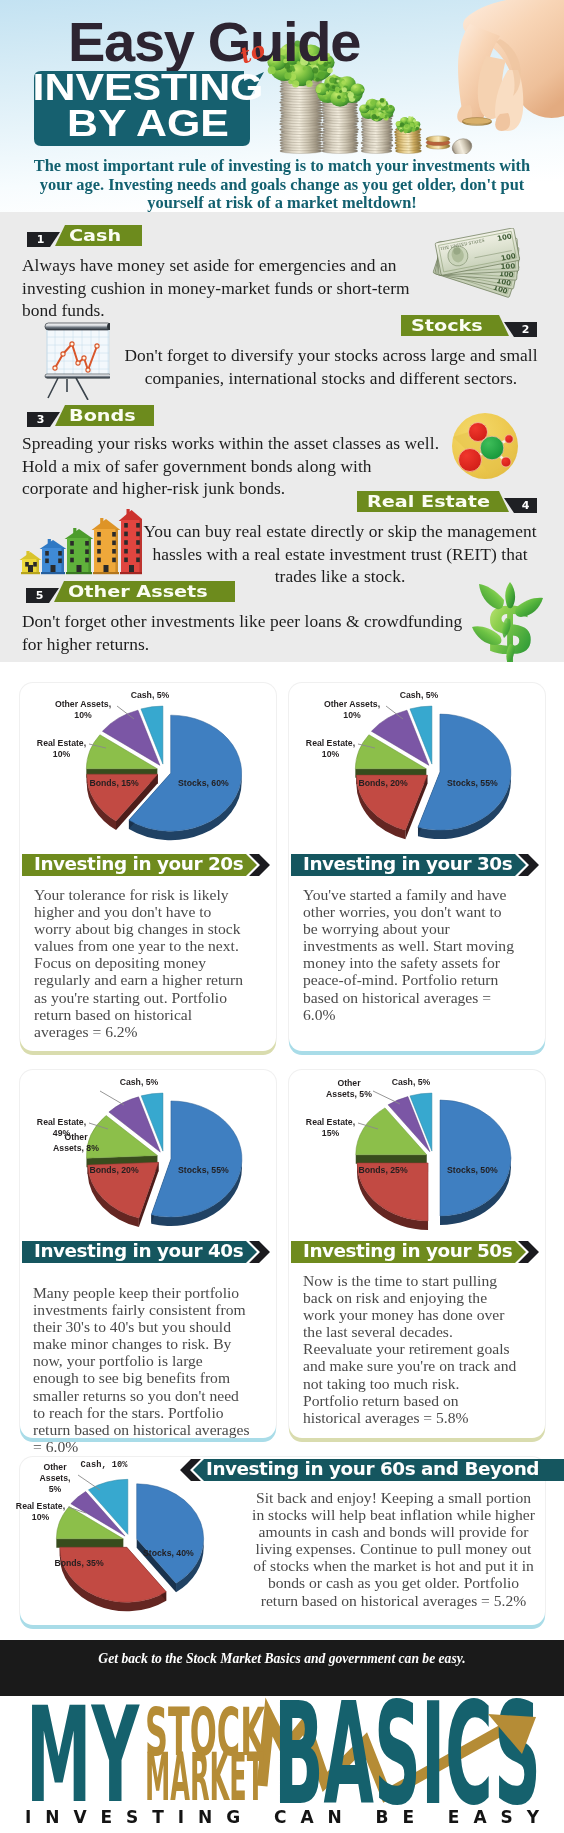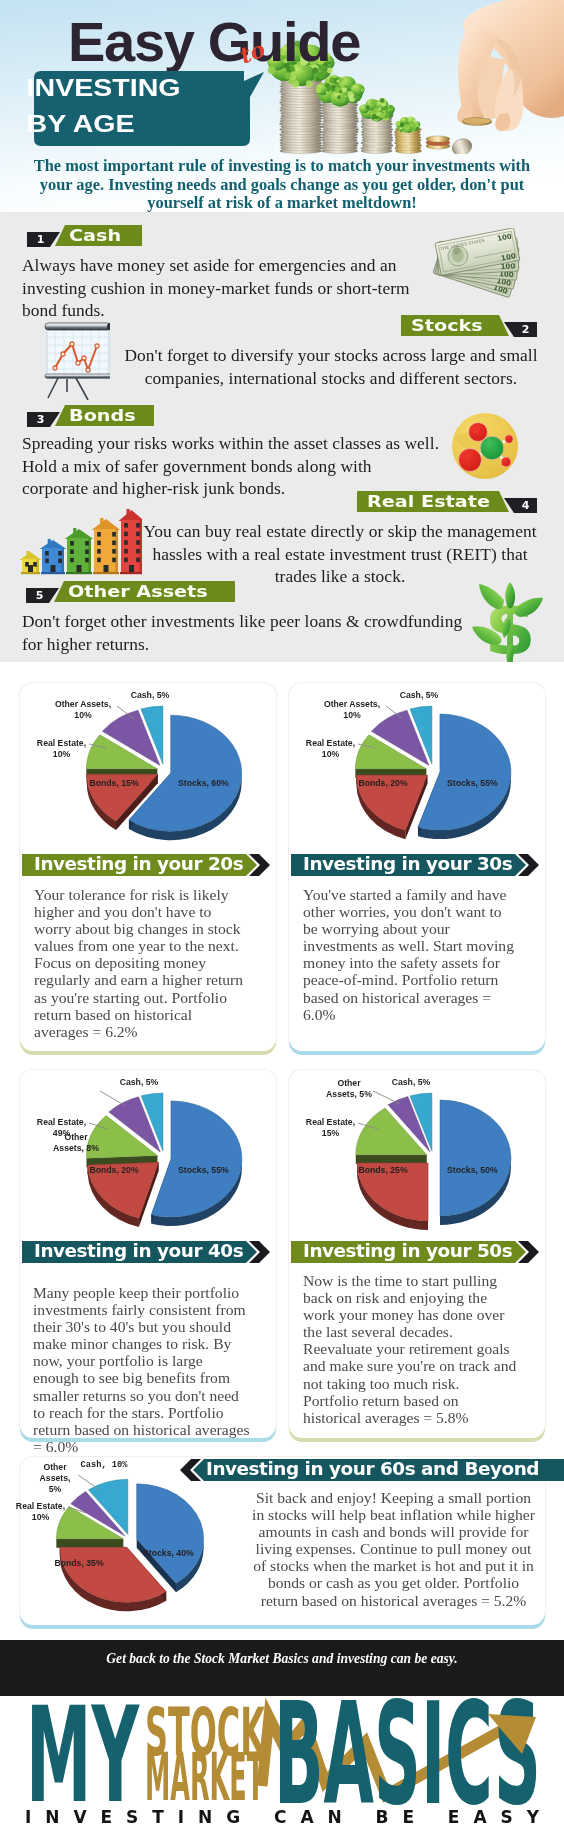--- a/index.html
+++ b/index.html
@@ -10,22 +10,22 @@
 #page{position:relative;width:564px;height:1833px;overflow:hidden;background:#fff;}
 
 
 #header{position:absolute;left:0;top:0;width:564px;height:212px;overflow:hidden;
  background:linear-gradient(175deg,#c3e2f2 0%,#d3eaf5 22%,#e7f4fa 50%,#f7fcfe 72%,#ffffff 88%);}
 #hdr-title{position:absolute;left:24px;top:21px;font-family:"Liberation Sans",sans-serif;
  font-weight:bold;font-size:56px;line-height:42px;color:#2d2431;letter-spacing:-1.3px;white-space:nowrap;margin-left:44px;}
 #hdr-to{position:absolute;left:240px;top:41px;font-family:"DejaVu Serif",serif;font-style:italic;
  font-weight:bold;font-size:22px;line-height:22px;color:#e2402a;transform:rotate(-20deg);}
 #hdr-flag{position:absolute;left:34px;top:71px;}
-#hdr-flag-txt{position:absolute;left:34px;top:70px;width:216px;height:76px;color:#fff;
- font-family:"Liberation Sans",sans-serif;font-weight:bold;font-size:24px;line-height:36px;letter-spacing:0px;padding-top:0px;padding-left:12px;}
+#hdr-flag-txt{position:absolute;left:34px;top:70px;width:216px;height:76px;color:#fff;text-align:center;
+ font-family:"Liberation Sans",sans-serif;font-weight:bold;font-size:36px;line-height:36px;letter-spacing:0px;padding-top:0px;padding-left:12px;}
 #hdr-flag-txt>div{transform:scaleX(1.19);transform-origin:center;}
 #hdr-art{position:absolute;left:0px;top:-2px;}
 #hdr-intro{position:absolute;left:25px;top:157px;width:514px;text-align:center;
  font-family:"Liberation Serif",serif;font-weight:bold;font-size:16.4px;line-height:18.6px;color:#12606f;}
 
 
 #tips{position:absolute;left:0;top:212px;width:564px;height:450px;background:#ebebeb;overflow:hidden;}
 .tip-tag{position:absolute;height:24px;}
 .tip-tag .tg-num{position:absolute;top:8px;height:15px;line-height:15px;color:#fff;text-align:center;
  font-family:"DejaVu Sans",sans-serif;font-weight:bold;font-size:11px;}
@@ -771,21 +771,21 @@
           <path d="M 24 0 L 385 0 L 385 22 L 24 22 L 13.0 11.0 Z" fill="#15565f"></path>
         </svg></div>
 <div class="banner-txt" style="left:206px;top:796px;">Investing in your 60s and Beyond</div>
 <div class="card-body" style="left:34px;top:224px;width:215px;text-align:left;">Your tolerance for risk is likely higher and you don't have to worry about big changes in stock values from one year to the next. Focus on depositing money regularly and earn a higher return as you're starting out. Portfolio return based on historical averages = 6.2%</div>
 <div class="card-body" style="left:303px;top:224px;width:215px;text-align:left;">You've started a family and have other worries, you don't want to be worrying about your investments as well. Start moving money into the safety assets for peace-of-mind. Portfolio return based on historical averages = 6.0%</div>
 <div class="card-body" style="left:33px;top:610px;width:219px;text-align:left;margin-top:12px;">Many people keep their portfolio investments fairly consistent from their 30's to 40's but you should make minor changes to risk. By now, your portfolio is large enough to see big benefits from smaller returns so you don't need to reach for the stars. Portfolio return based on historical averages = 6.0%</div>
 <div class="card-body" style="left:303px;top:610px;width:215px;text-align:left;">Now is the time to start pulling back on risk and enjoying the work your money has done over the last several decades. Reevaluate your retirement goals and make sure you're on track and not taking too much risk. Portfolio return based on historical averages = 5.8%</div>
 <div class="card-body" style="left:248px;top:827px;width:291px;text-align:center;">Sit back and enjoy! Keeping a small portion in stocks will help beat inflation while higher amounts in cash and bonds will provide for living expenses. Continue to pull money out of stocks when the market is hot and put it in bonds or cash as you get older. Portfolio return based on historical averages = 5.2%</div>
 </div>
 <div id="footstrip">
-<div class="fl" style="top:9px;">Get back to the Stock Market Basics and investing can be easy.</div>
+<div class="fl" style="top:9px;">Get back to the Stock Market Basics and government can be easy.</div>
 </div>
 <div id="logo"><svg width="564" height="137" viewBox="0 0 564 137">
         <g>
           <path d="M262 90 L269 21 L285 53 L305 28 L325 86 L365 46 L386 99 L518 25" fill="none" stroke="#b58c36" stroke-width="11" stroke-linejoin="miter" stroke-linecap="butt"></path>
         </g>
         <text x="145" y="59" font-family="DejaVu Sans,sans-serif" font-weight="bold" font-size="66" fill="#b58c36" textLength="120" lengthAdjust="spacingAndGlyphs">STOCK</text>
         <text x="145" y="104" font-family="DejaVu Sans,sans-serif" font-weight="bold" font-size="66" fill="#b58c36" textLength="119" lengthAdjust="spacingAndGlyphs">MARKET</text>
         <text x="26" y="105" font-family="DejaVu Sans,sans-serif" font-weight="bold" font-size="131" fill="#15616d" textLength="113" lengthAdjust="spacingAndGlyphs">MY</text>
         <text x="274" y="107" font-family="DejaVu Sans,sans-serif" font-weight="bold" font-size="141" fill="#15616d" textLength="267" lengthAdjust="spacingAndGlyphs">BASICS</text>
         <path d="M536 21 L488 18 L522 58 Z" fill="#b58c36"></path>

